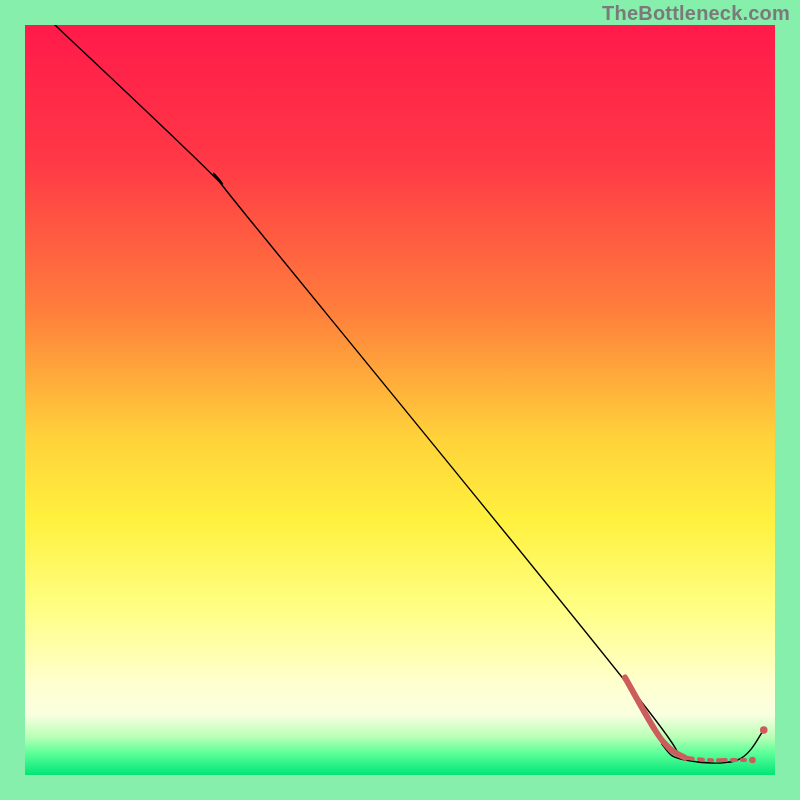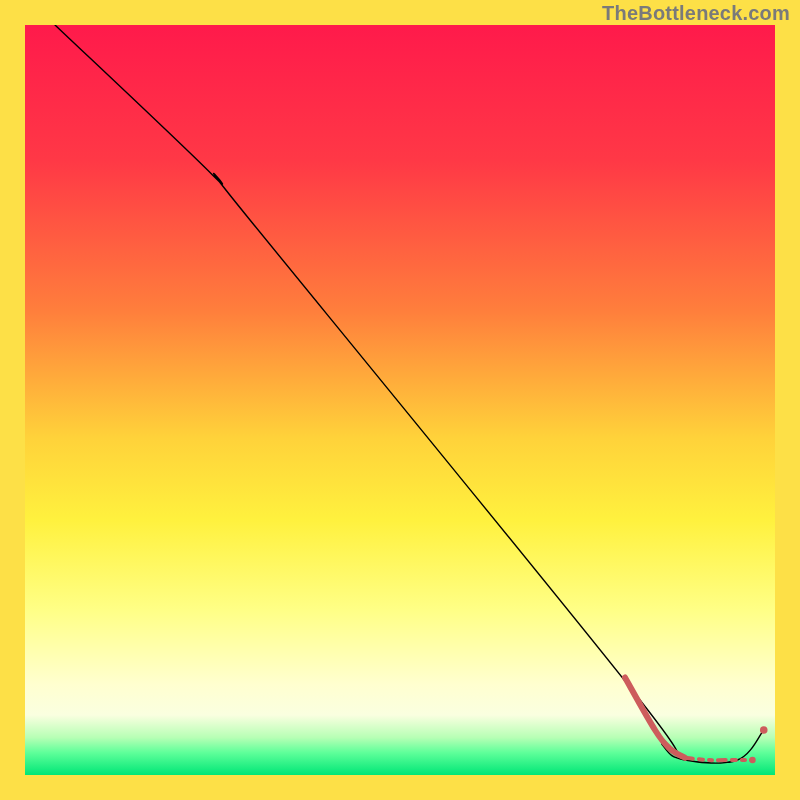--- a/index.html
+++ b/index.html
@@ -8,21 +8,21 @@
     width: 800px;
     height: 800px;
     background: #000000;
     overflow: hidden;
     font-family: Arial, Helvetica, sans-serif;
   }
   .stage {
     position: relative;
     width: 800px;
     height: 800px;
-    background: #fde047;
+    background: #86efac;
   }
   .plot {
     position: absolute;
     left: 25px;
     top: 25px;
     width: 750px;
     height: 750px;
   }
   .watermark {
     position: absolute;

